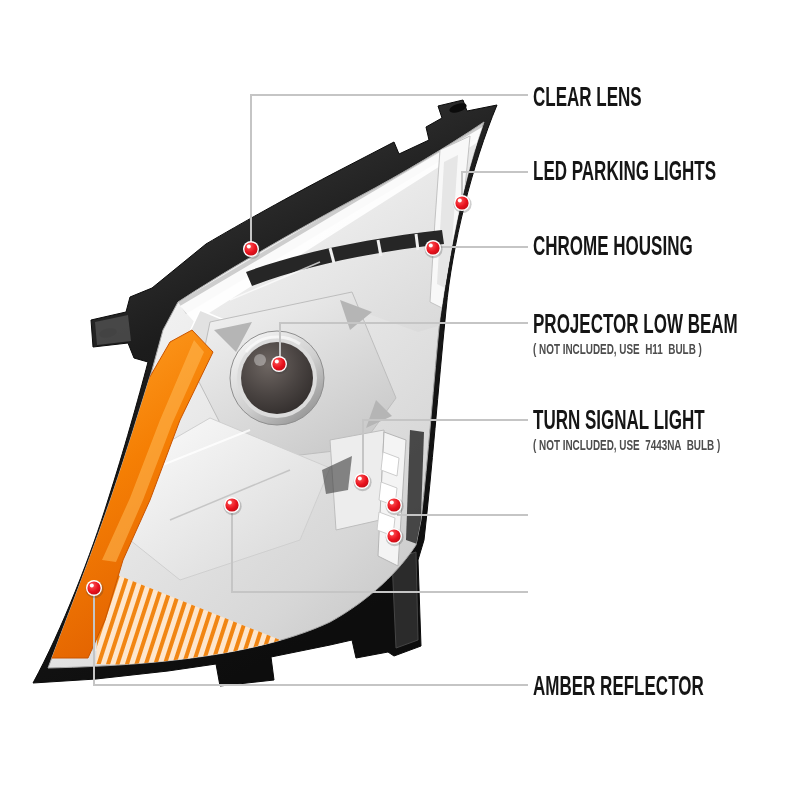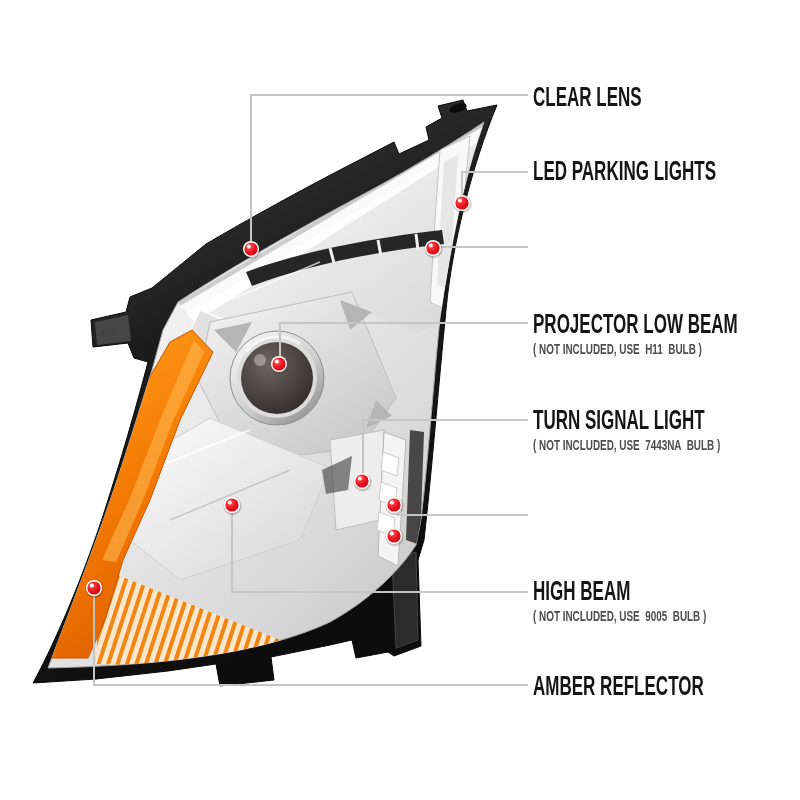--- a/index.html
+++ b/index.html
@@ -238,29 +238,28 @@
       </g>
   </svg>
 
   <div class="labels" id="labels-root">
       <div class="callout" style="left: 533px; top: 97px;">
         <span class="main">CLEAR LENS</span>
       </div>
       <div class="callout" style="left: 533px; top: 171px;">
         <span class="main">LED PARKING LIGHTS</span>
       </div>
+      <div class="callout" style="left: 533px; top: 246px;">
+        <span class="main">CHROME HOUSING</span>
+      </div>
       <div class="callout" style="left: 533px; top: 324px;">
         <span class="main">PROJECTOR LOW BEAM</span>
         <span class="sub">( NOT INCLUDED, USE  H11  BULB )</span>
       </div>
       <div class="callout" style="left: 533px; top: 420px;">
         <span class="main">TURN SIGNAL LIGHT</span>
         <span class="sub">( NOT INCLUDED, USE  7443NA  BULB )</span>
       </div>
-      <div class="callout" style="left: 533px; top: 591px;">
-        <span class="main">HIGH BEAM</span>
-        <span class="sub">( NOT INCLUDED, USE  9005  BULB )</span>
-      </div>
       <div class="callout" style="left: 533px; top: 686px;">
         <span class="main">AMBER REFLECTOR</span>
       </div>
     </div>
 </div>
 
 </body></html>

